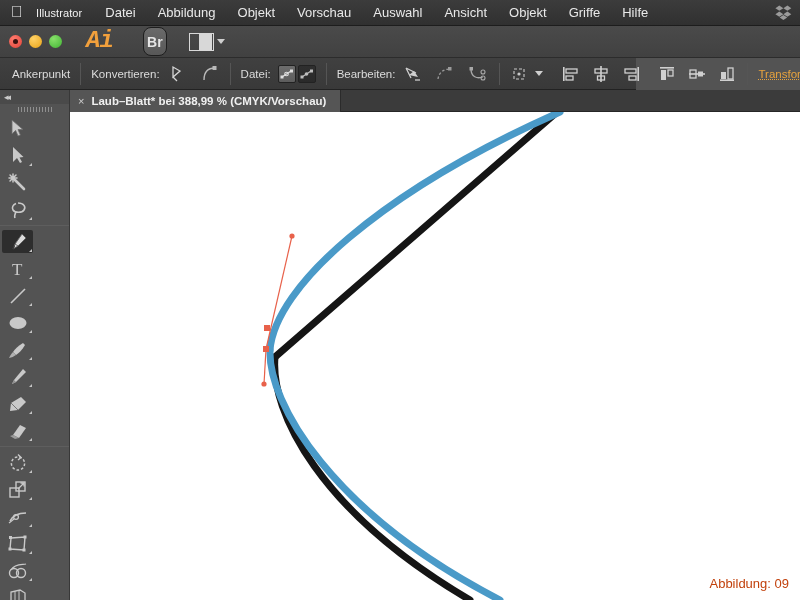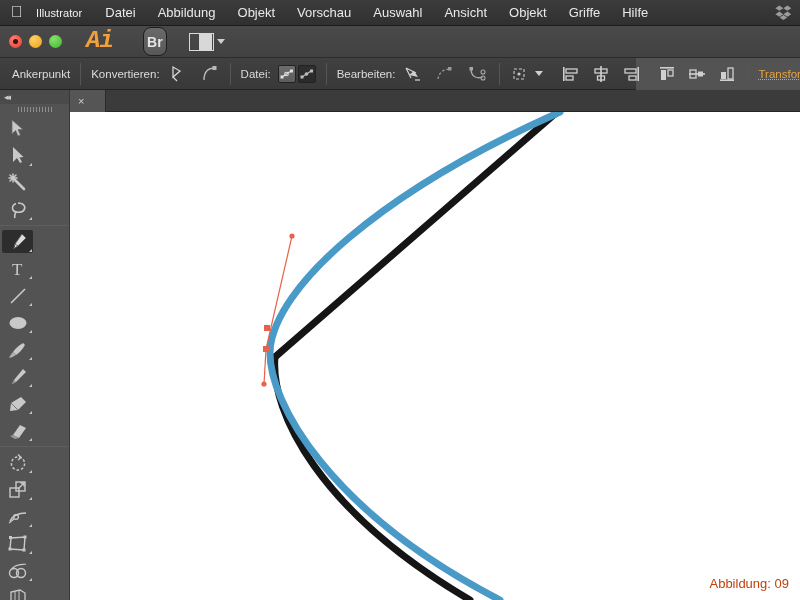--- a/index.html
+++ b/index.html
@@ -284,20 +284,21 @@
       </svg>
     </span>
 
     <div class="vsep"></div>
     <a class="transform-link">Transformiere</a>
   </div>
 
   <div class="tabbar">
     <div class="doctab">
       <span class="x">×</span>
+      <span>Laub–Blatt* bei 388,99 % (CMYK/Vorschau)</span>
     </div>
   </div>
 
   <div class="toolpanel">
     <div class="tp-header">
       <span class="dbl">◂◂</span>
     </div>
     <div class="tp-grip">
         <i></i>
       </div>

